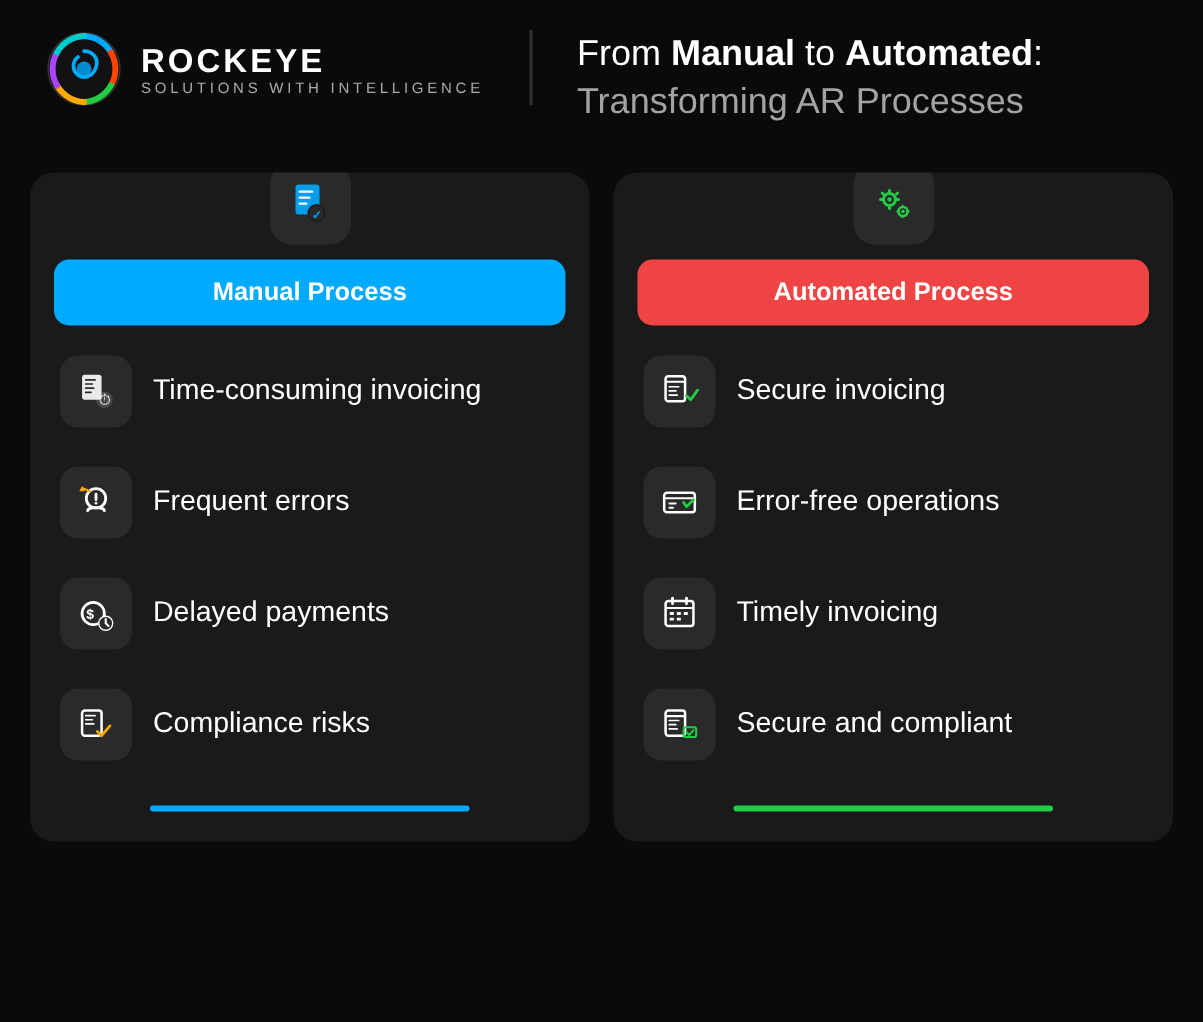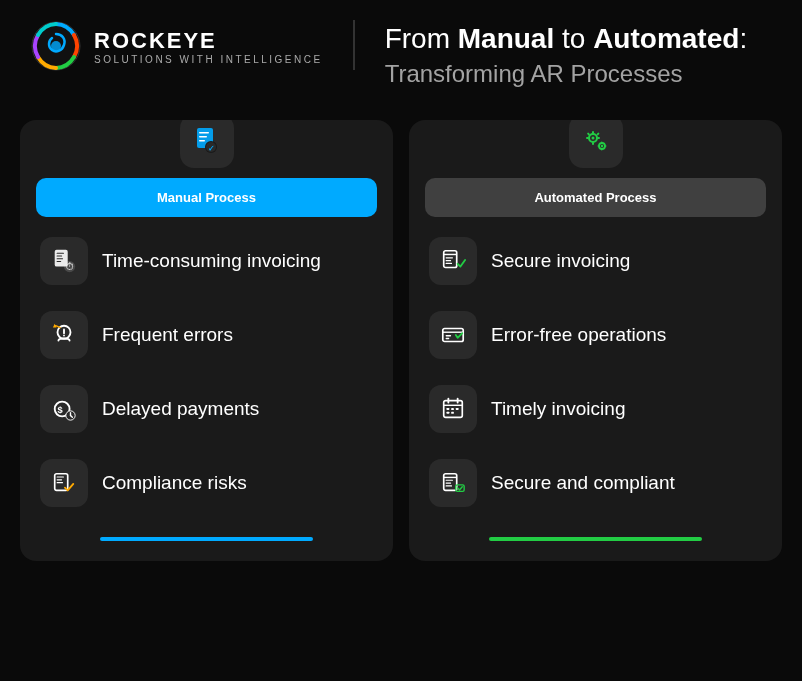--- a/index.html
+++ b/index.html
@@ -87,27 +87,27 @@
       align-items: center;
       justify-content: center;
       margin-top: 20px;
     }
 
     .panel-header {
       margin: 10px 16px 0;
       border-radius: 10px;
       padding: 12px 16px;
       text-align: center;
-      font-size: 13px;
+      font-size: 17px;
       font-weight: 700;
       color: #ffffff;
     }
 
     .panel-header.blue { background: #00aaff; }
-    .panel-header.green { background: #404040; }
+    .panel-header.green { background: #ef4444; }
 
     .panel-items {
       padding: 12px 16px;
       display: flex;
       flex-direction: column;
       gap: 10px;
     }
 
     .panel-item {
       display: flex;
@@ -166,21 +166,21 @@
       <path d="M26 14 C32 14 36 19 34 25 C32 31 26 33 22 30 C18 27 18 21 22 18" stroke="#00aaff" stroke-width="2.5" fill="none" stroke-linecap="round"></path>
       <circle cx="26" cy="26" r="5" fill="#00aaff" opacity="0.8"></circle>
     </svg>
     <div class="logo-text-block">
       <span class="logo-name">ROCKEYE</span>
       <span class="logo-tagline">SOLUTIONS WITH INTELLIGENCE</span>
     </div>
   </div>
   <div class="header-divider"></div>
   <div>
-    <div style="color:#ffffff; font-size:28px; line-height:1.35;">
+    <div style="color:#ffffff; font-size:24px; line-height:1.35;">
       <span>From </span><strong>Manual</strong><span> to </span><strong>Automated</strong><span>:</span>
     </div>
     <div style="color:#a3a3a3; font-size:24px; line-height:1.35;">Transforming AR Processes</div>
   </div>
 </div>
 
 <div class="main-content">
 
   <div class="panel">
     <div class="panel-icon-wrapper">

